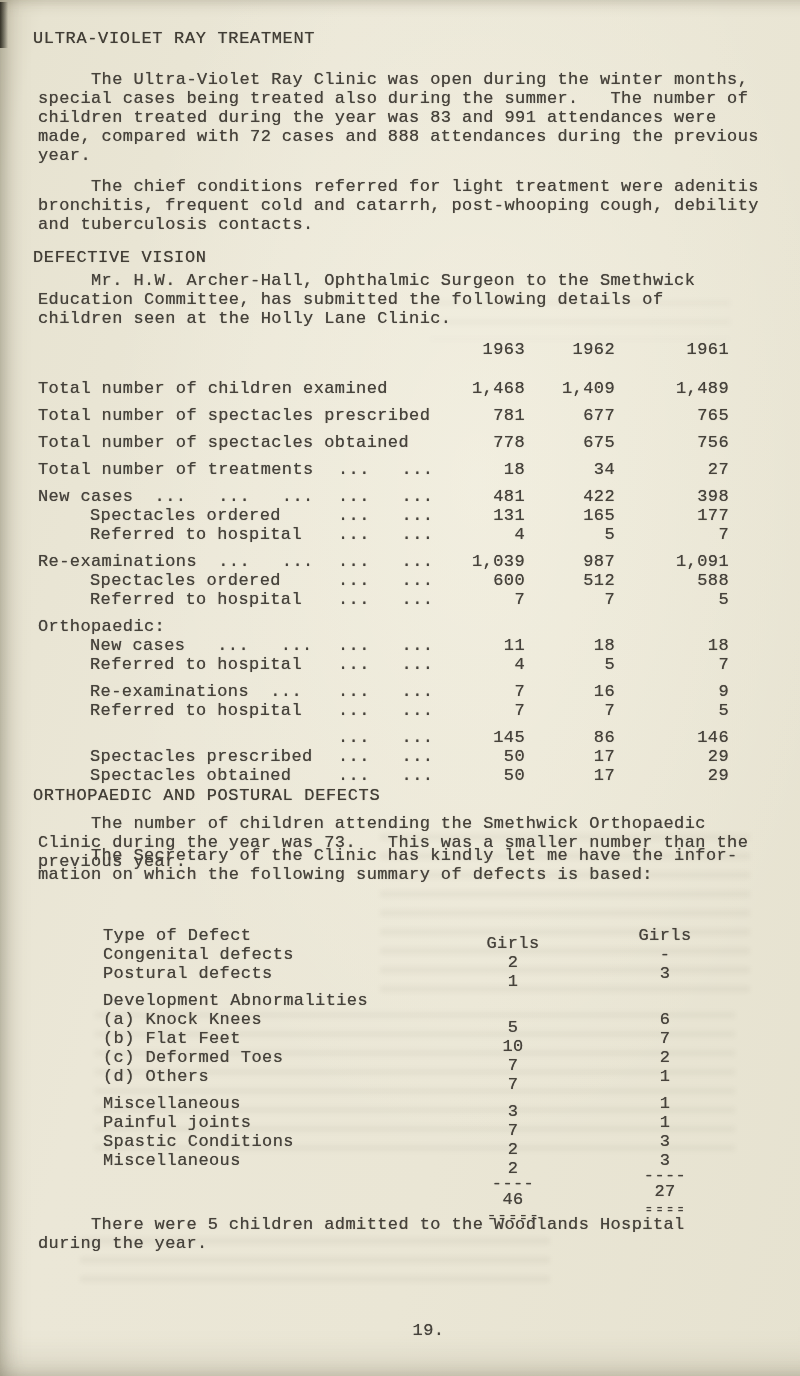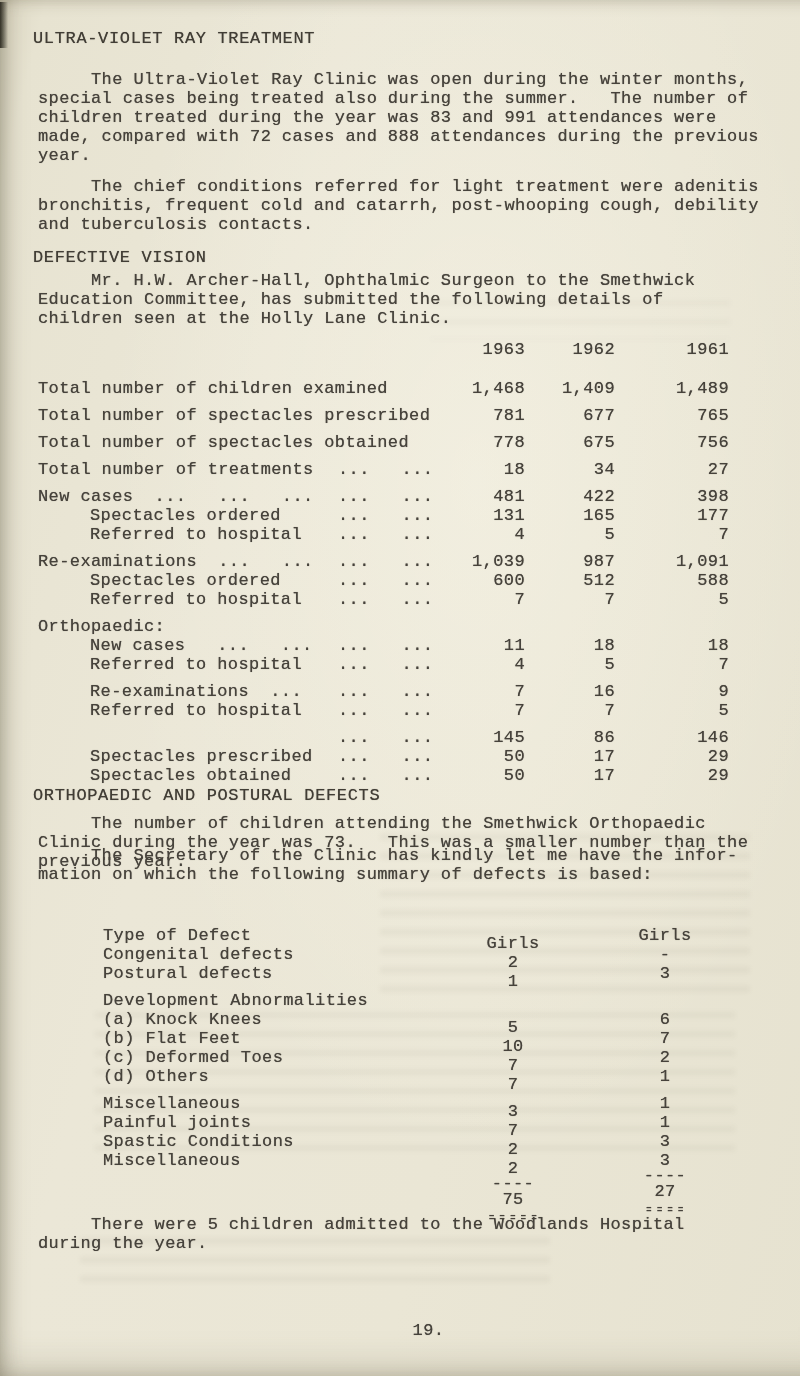--- a/index.html
+++ b/index.html
@@ -319,21 +319,21 @@
           <span class="lbl">Miscellaneous</span>
           <span class="dg">2</span>
           <span class="db">3</span>
         </div>
       </div>
     <div class="drow rule-row">
       <span class="dg">----</span>
       <span class="db">----</span>
     </div>
     <div class="drow total-row">
-      <span class="dg">75</span>
+      <span class="dg">46</span>
       <span class="db">27</span>
     </div>
     <div class="drow rule-row dbl">
       <span class="dg">-----</span>
       <span class="db">----</span>
     </div>
   </div>
 
   <pre class="block" style="left:38px;top:1215px;">     There were 5 children admitted to the Woodlands Hospital
 during the year.</pre>

